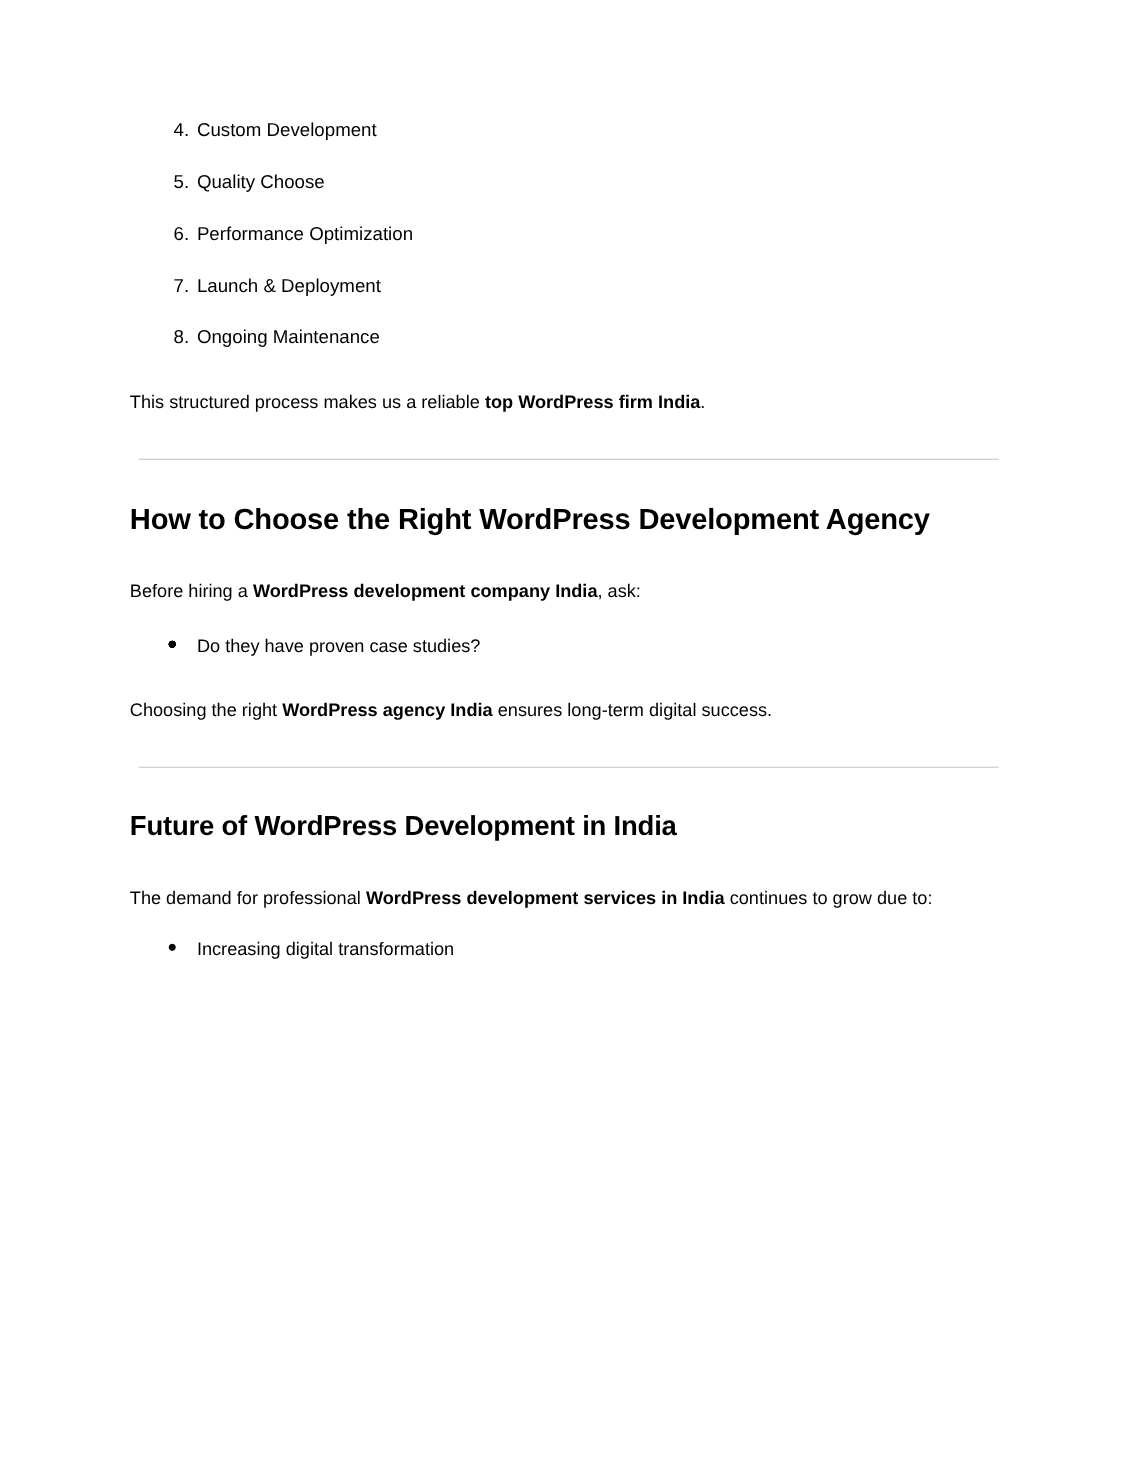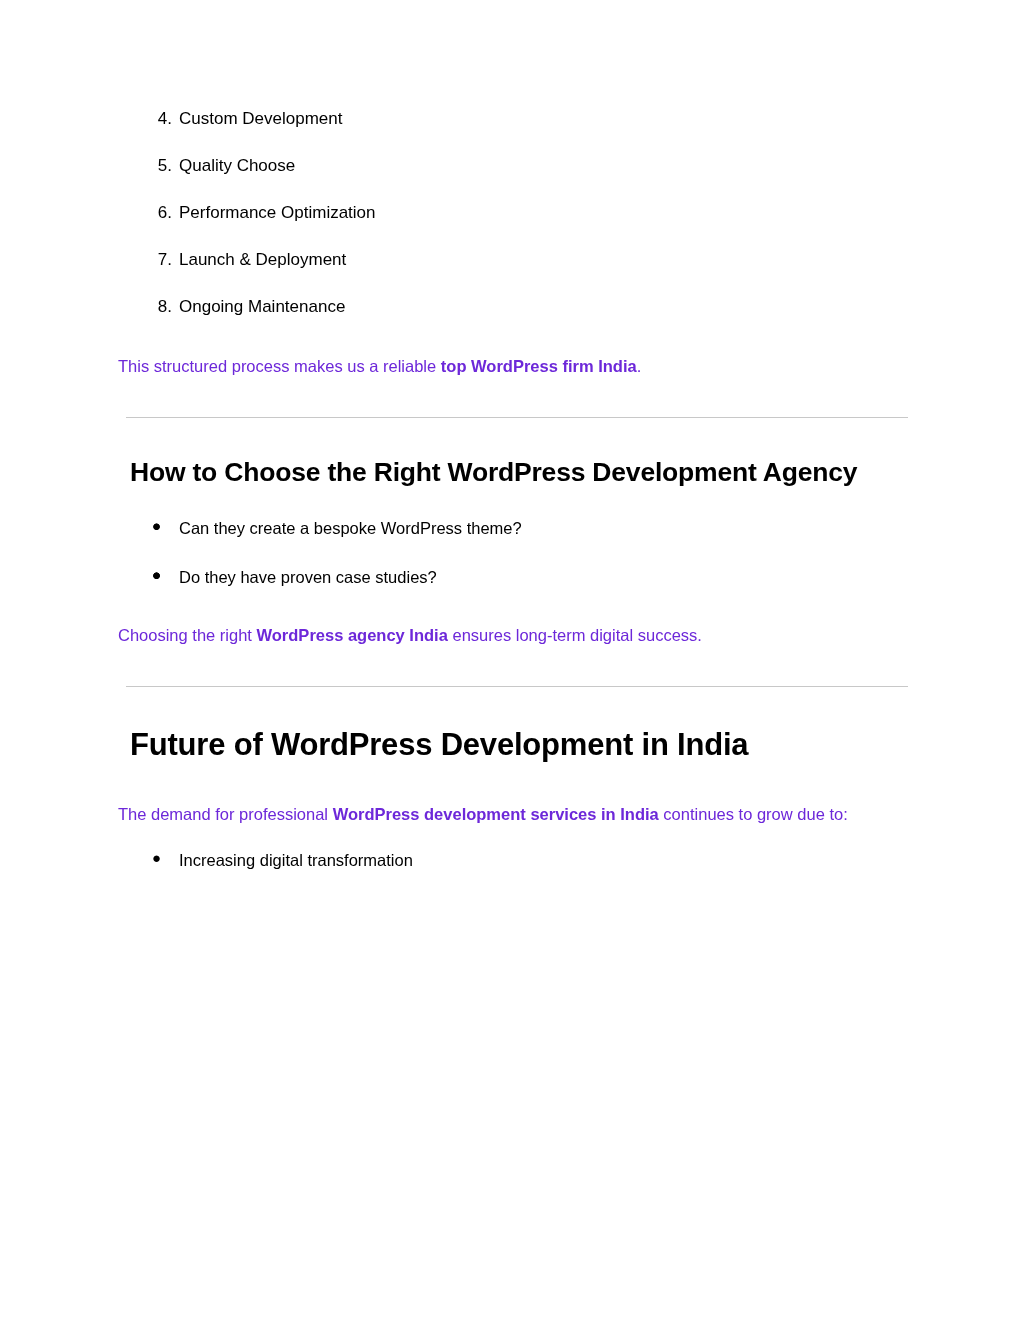--- a/index.html
+++ b/index.html
@@ -47,41 +47,41 @@
     top: 0;
     width: 28px;
     text-align: right;
     font-size: 17px;
   }
 
   p.para {
     font-size: 16.5px;
     line-height: 1.45;
     margin: 36px 0 0 0;
-    color: #6d28d9;
+    color: #000000;
   }
   p.para b { font-weight: bold; }
 
   hr.rule {
     border: none;
     border-top: 1px solid #c8c8c8;
     margin: 38px 0 0 8px;
     width: 782px;
   }
 
   h2.heading {
     font-size: 26.5px;
     line-height: 1.42;
     font-weight: bold;
-    margin: 36px 0 0 12px;
+    margin: 36px 0 0 0;
     letter-spacing: -0.2px;
     color: #000;
   }
   h2.heading-sm {
-    font-size: 31px;
+    font-size: 25px;
   }
 
   ul.bullets {
     margin: 22px 0 0 0;
     padding: 0;
     list-style: none;
   }
   ul.bullets li {
     position: relative;
     font-size: 16.5px;
@@ -128,28 +128,30 @@
     </ol>
 
     <p class="para">
       <span>This structured process makes us a reliable </span><b>top WordPress firm India</b><span>.</span>
     </p>
 
     <hr class="rule">
 
     <h2 class="heading">How to Choose the Right WordPress Development Agency</h2>
 
+    <p class="para">
+      <span>Before hiring a </span><b>WordPress development company India</b><span>, ask:</span>
+    </p>
 
     <ul class="bullets">
       <li>
         <span class="dot">●</span>
       </li>
       <li>
         <span class="dot">●</span>
-        <span>Can they create a bespoke WordPress theme?</span>
       </li>
       <li>
         <span class="dot">●</span>
       </li>
       <li>
         <span class="dot">●</span>
       </li>
       <li>
         <span class="dot">●</span>
         <span>Do they have proven case studies?</span>

